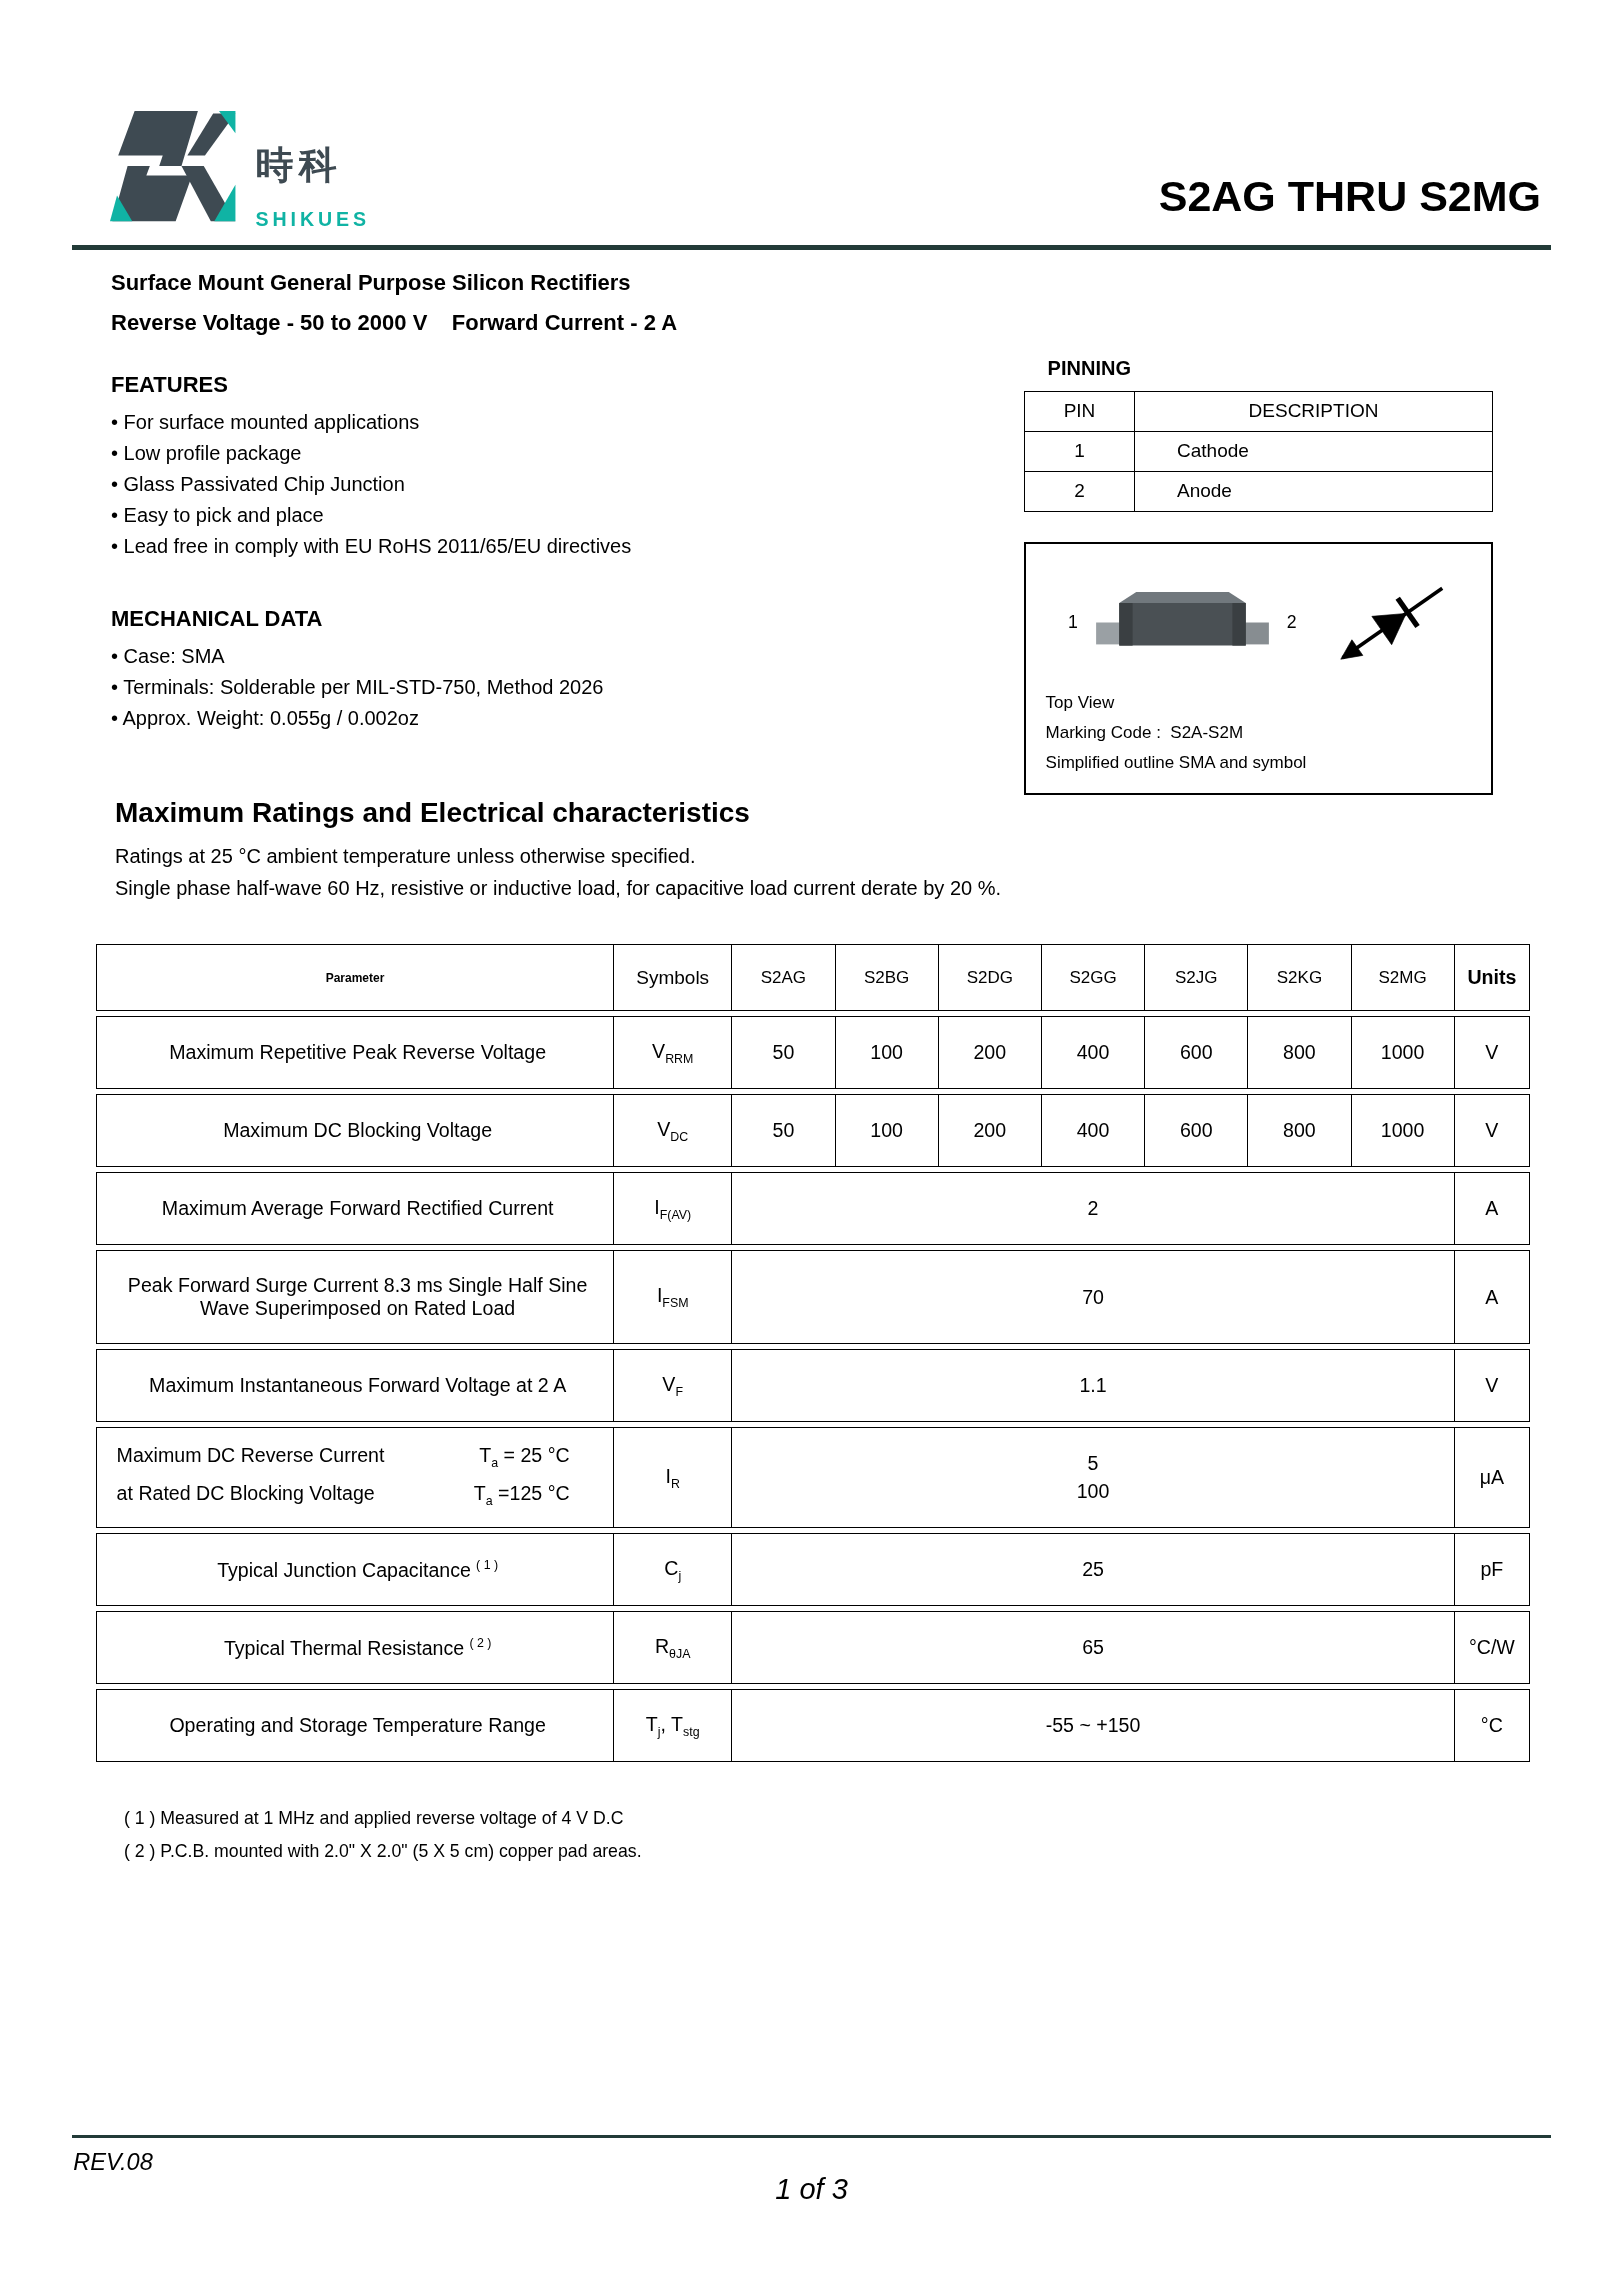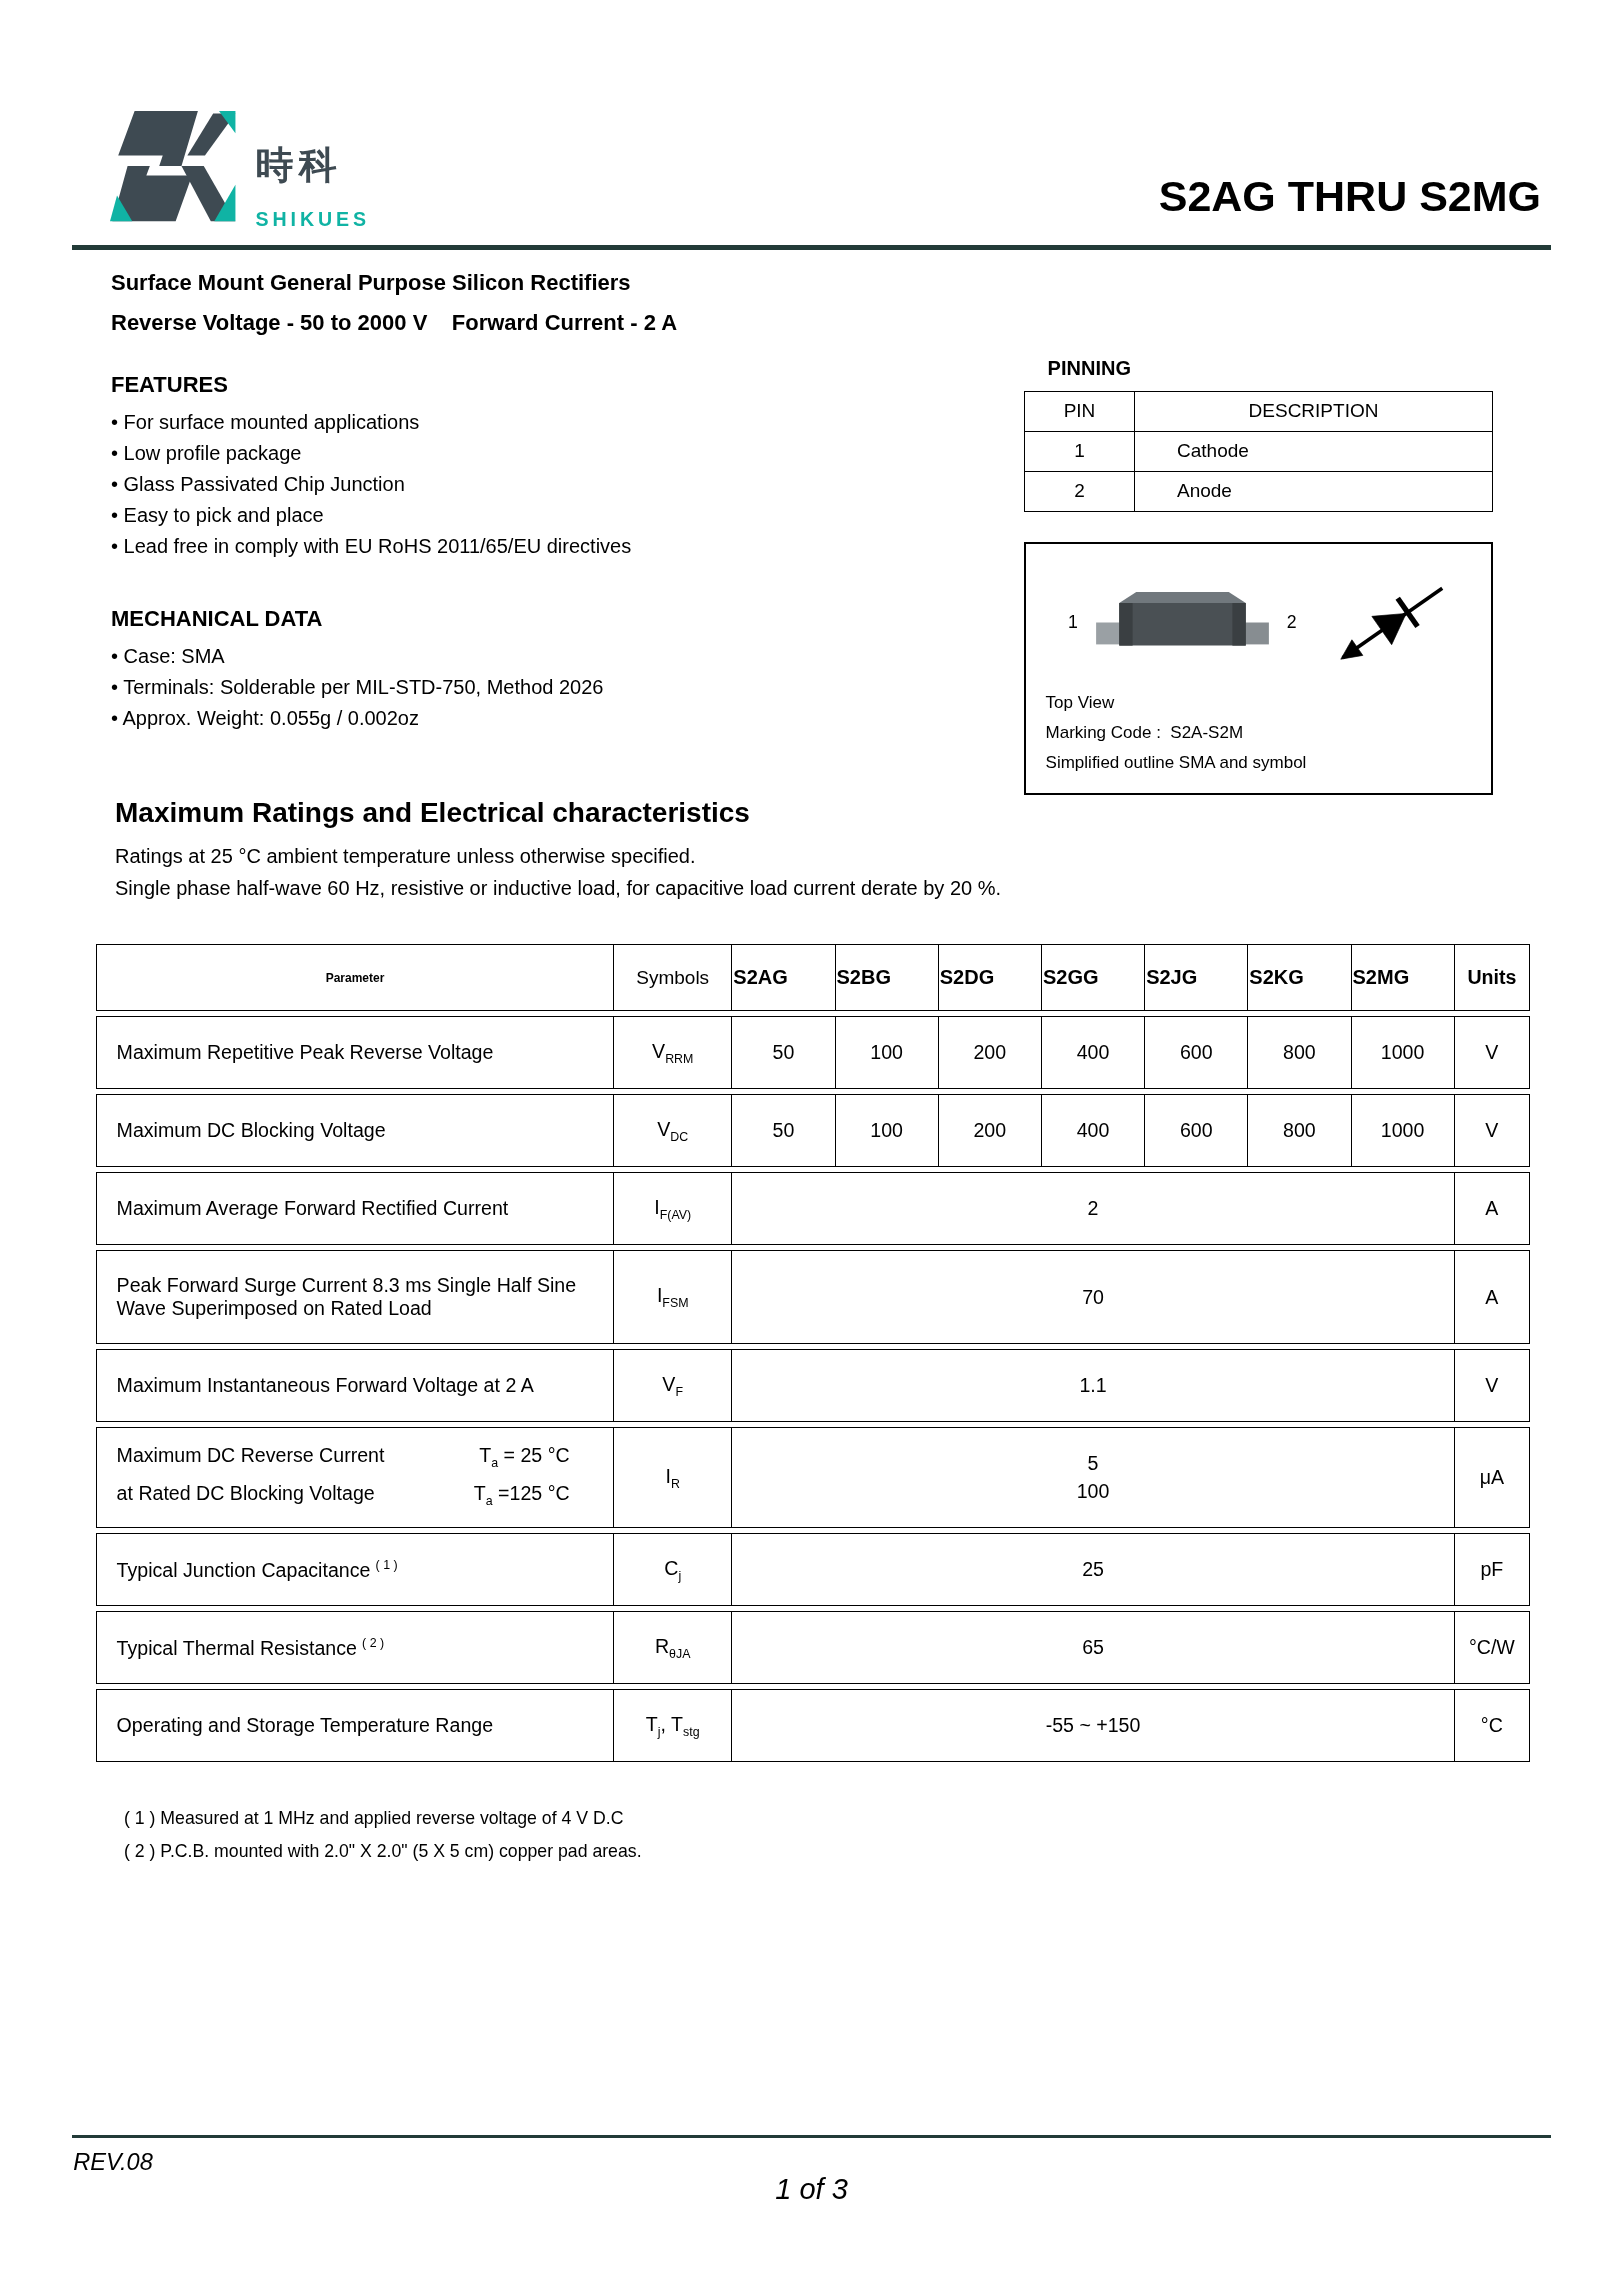--- a/index.html
+++ b/index.html
@@ -32,24 +32,24 @@
   .blist li::before{content:"• ";}
 
   
   .ratings-h{font-size:28px;font-weight:700;margin:63px 0 12px 42px;}
   .rnote{font-size:20px;margin:15.7px 0 0 42px;}
   .rnote2{margin-top:9.2px;}
   table.rt{table-layout:fixed;width:1434px;margin:39px 0 0 23px;border-collapse:separate;border-spacing:0 5.2px;}
   .rt th,.rt td{border:1.3px solid #000;border-left:none;vertical-align:middle;background:#fff;}
   .rt th:first-child,.rt td:first-child{border-left:1.3px solid #000;}
   tr.h100>*{height:63px;} tr.h110>*{height:69px;} tr.h140>*{height:90px;} tr.h150>*{height:97px;}
-  .rt .param{font-size:19.6px;text-align:left;padding:0 14.4px 0 19.6px;}
+  .rt .param{font-size:19.6px;text-align:center;padding:0 14.4px 0 19.6px;}
   .rt .th-param{font-size:12px;font-weight:700;text-align:center;padding:0;}
   .rt .th-sym{font-size:19px;font-weight:400;text-align:center;}
-  .rt .th-dev{font-size:20px;font-weight:700;text-align:left;}
+  .rt .th-dev{font-size:17px;font-weight:400;text-align:center;}
   .rt .th-units{font-size:19.6px;font-weight:700;text-align:center;}
   .rt .sym{font-size:19.6px;text-align:center;}
   .rt .sym sub{font-size:12.4px;}
   .rt .val{font-size:19.6px;text-align:center;}
   .rt .unit{font-size:19.6px;text-align:center;}
   .pnote{font-size:12.4px;vertical-align:super;margin-left:5.2px;}
   .cond-line{display:flex;justify-content:space-between;padding-right:29px;line-height:30px;}
   .cond sub{font-size:12.4px;}
   .val .vline{line-height:27.5px;}
   .fnotes{margin:35px 0 0 51px;}

